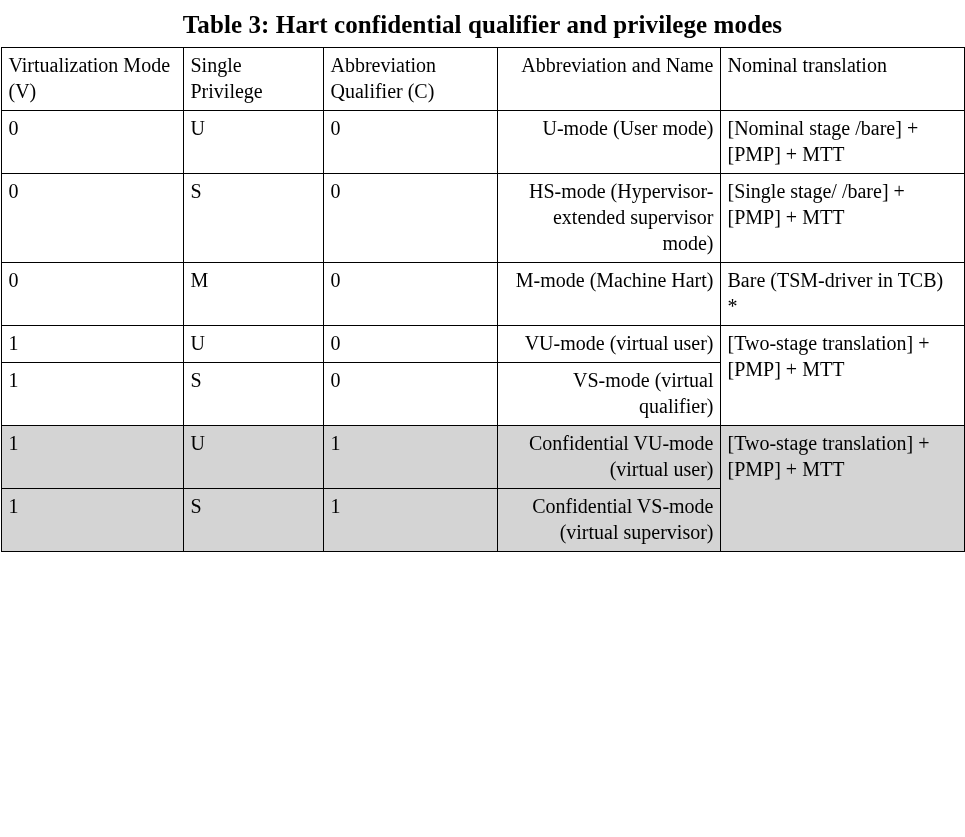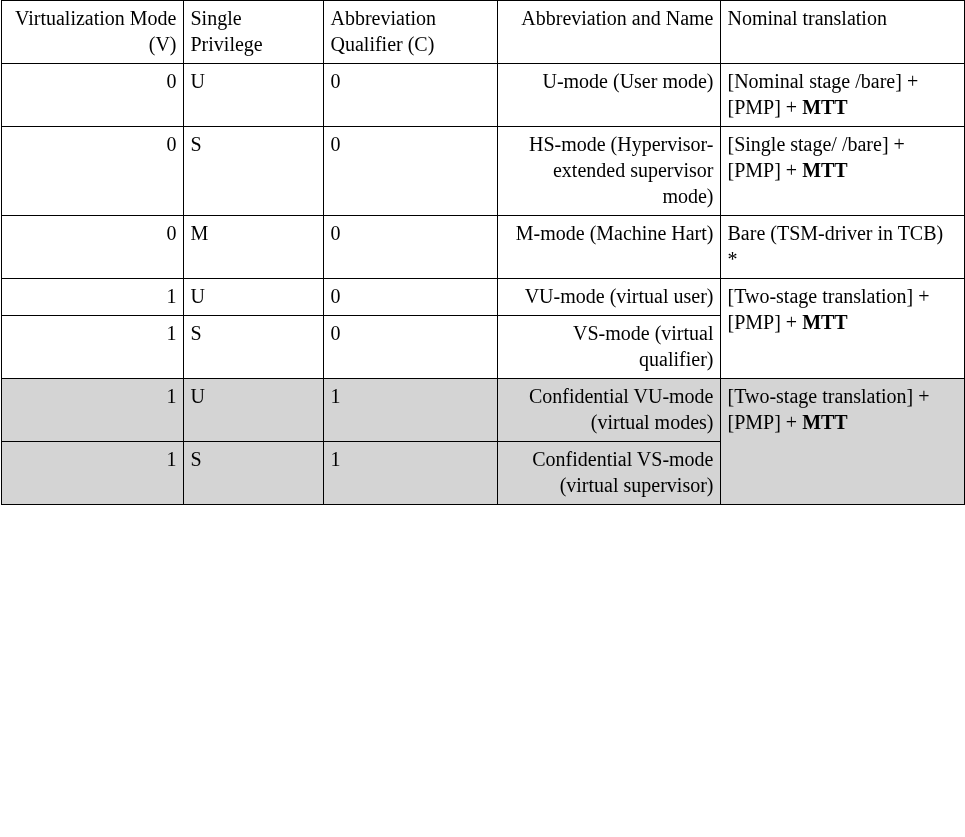--- a/index.html
+++ b/index.html
@@ -37,35 +37,36 @@
     table-layout: fixed;
   }
   table.hart-table td {
     border: 1px solid #000000;
     vertical-align: top;
     font-size: 20px;
     line-height: 26px;
     padding: 4px 6px 6px 7px;
     font-family: "Liberation Serif", serif;
   }
-  td.c0 { width: 168px; text-align: right; }
+  td.c0 { width: 168px; }
   td.c1 { width: 126px; }
   td.c2 { width: 160px; }
   td.c3 { width: 209px; text-align: right; }
   td.c4 { width: 230px; }
   tr.shaded td {
     background: #d4d4d4;
   }
-  .b { font-weight: bold; }
+  .b { font-weight: normal; }
 </style>
 </head>
 <body>
 
 <div class="page">
 
+  <div class="table-caption">Table 3: Hart confidential qualifier and privilege modes</div>
 
   <table class="hart-table">
     <tbody>
       <tr>
         <td class="c0">Virtualization Mode (V)</td>
         <td class="c1">Single Privilege</td>
         <td class="c2">Abbreviation Qualifier (C)</td>
         <td class="c3">Abbreviation and Name</td>
         <td class="c4">Nominal translation</td>
       </tr>
@@ -106,21 +107,21 @@
         <td class="c0">1</td>
         <td class="c1">S</td>
         <td class="c2">0</td>
         <td class="c3">VS-mode (virtual qualifier)</td>
       </tr>
 
       <tr class="shaded">
         <td class="c0">1</td>
         <td class="c1">U</td>
         <td class="c2">1</td>
-        <td class="c3">Confidential VU-mode (virtual modes)</td>
+        <td class="c3">Confidential VU-mode (virtual user)</td>
         <td class="c4" rowspan="2"><span>[Two-stage translation] + [PMP] + </span><span class="b">MTT</span></td>
       </tr>
 
       <tr class="shaded">
         <td class="c0">1</td>
         <td class="c1">S</td>
         <td class="c2">1</td>
         <td class="c3">Confidential VS-mode (virtual supervisor)</td>
       </tr>
     </tbody>

